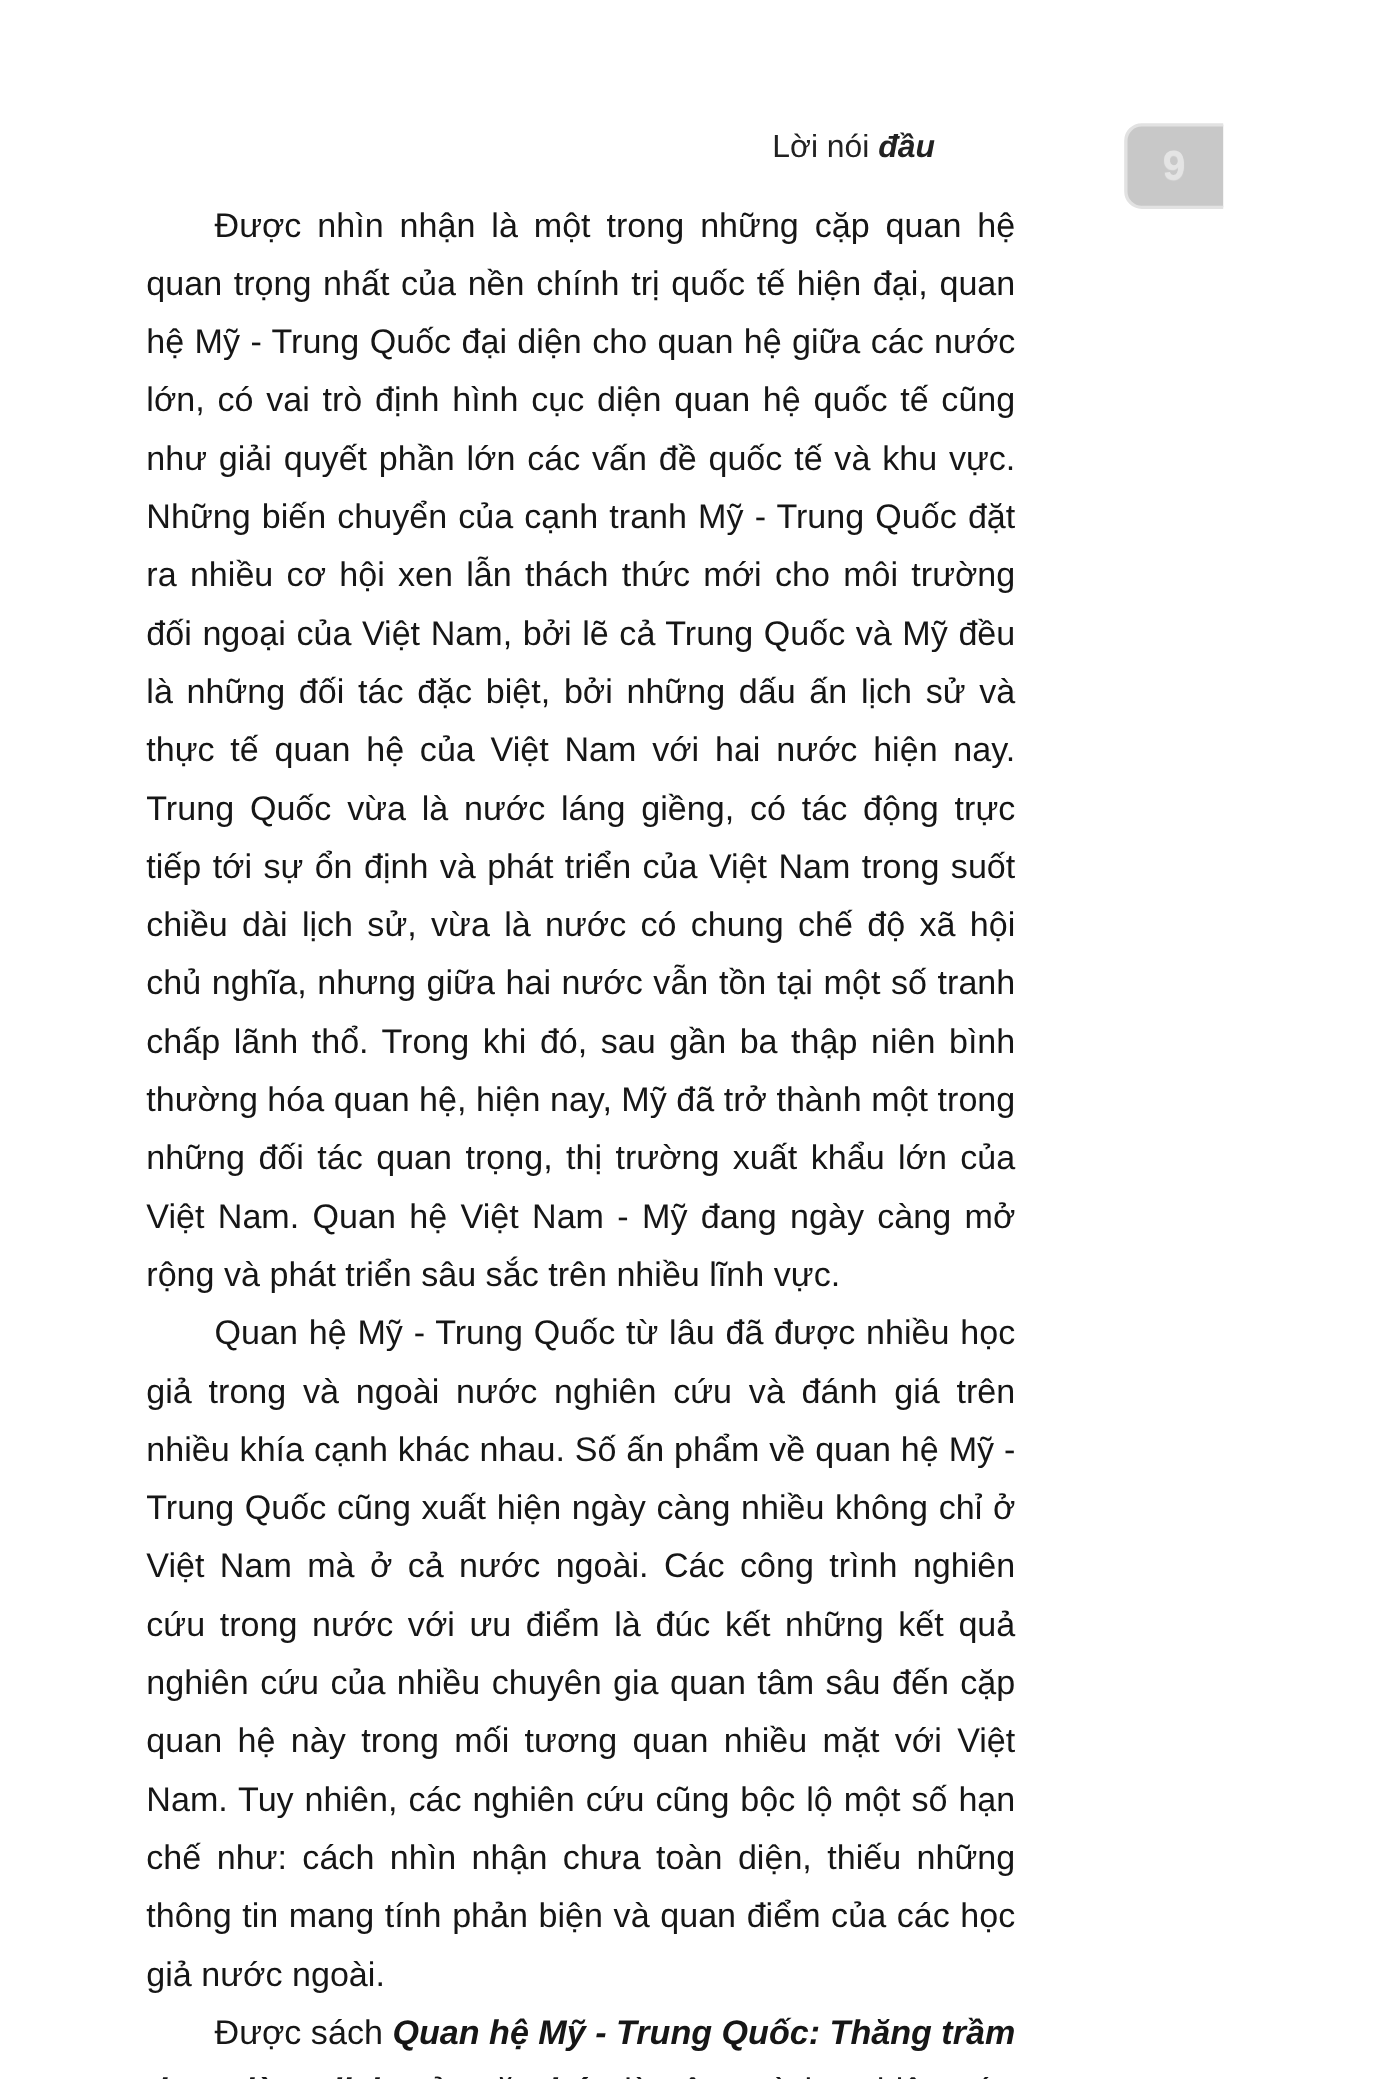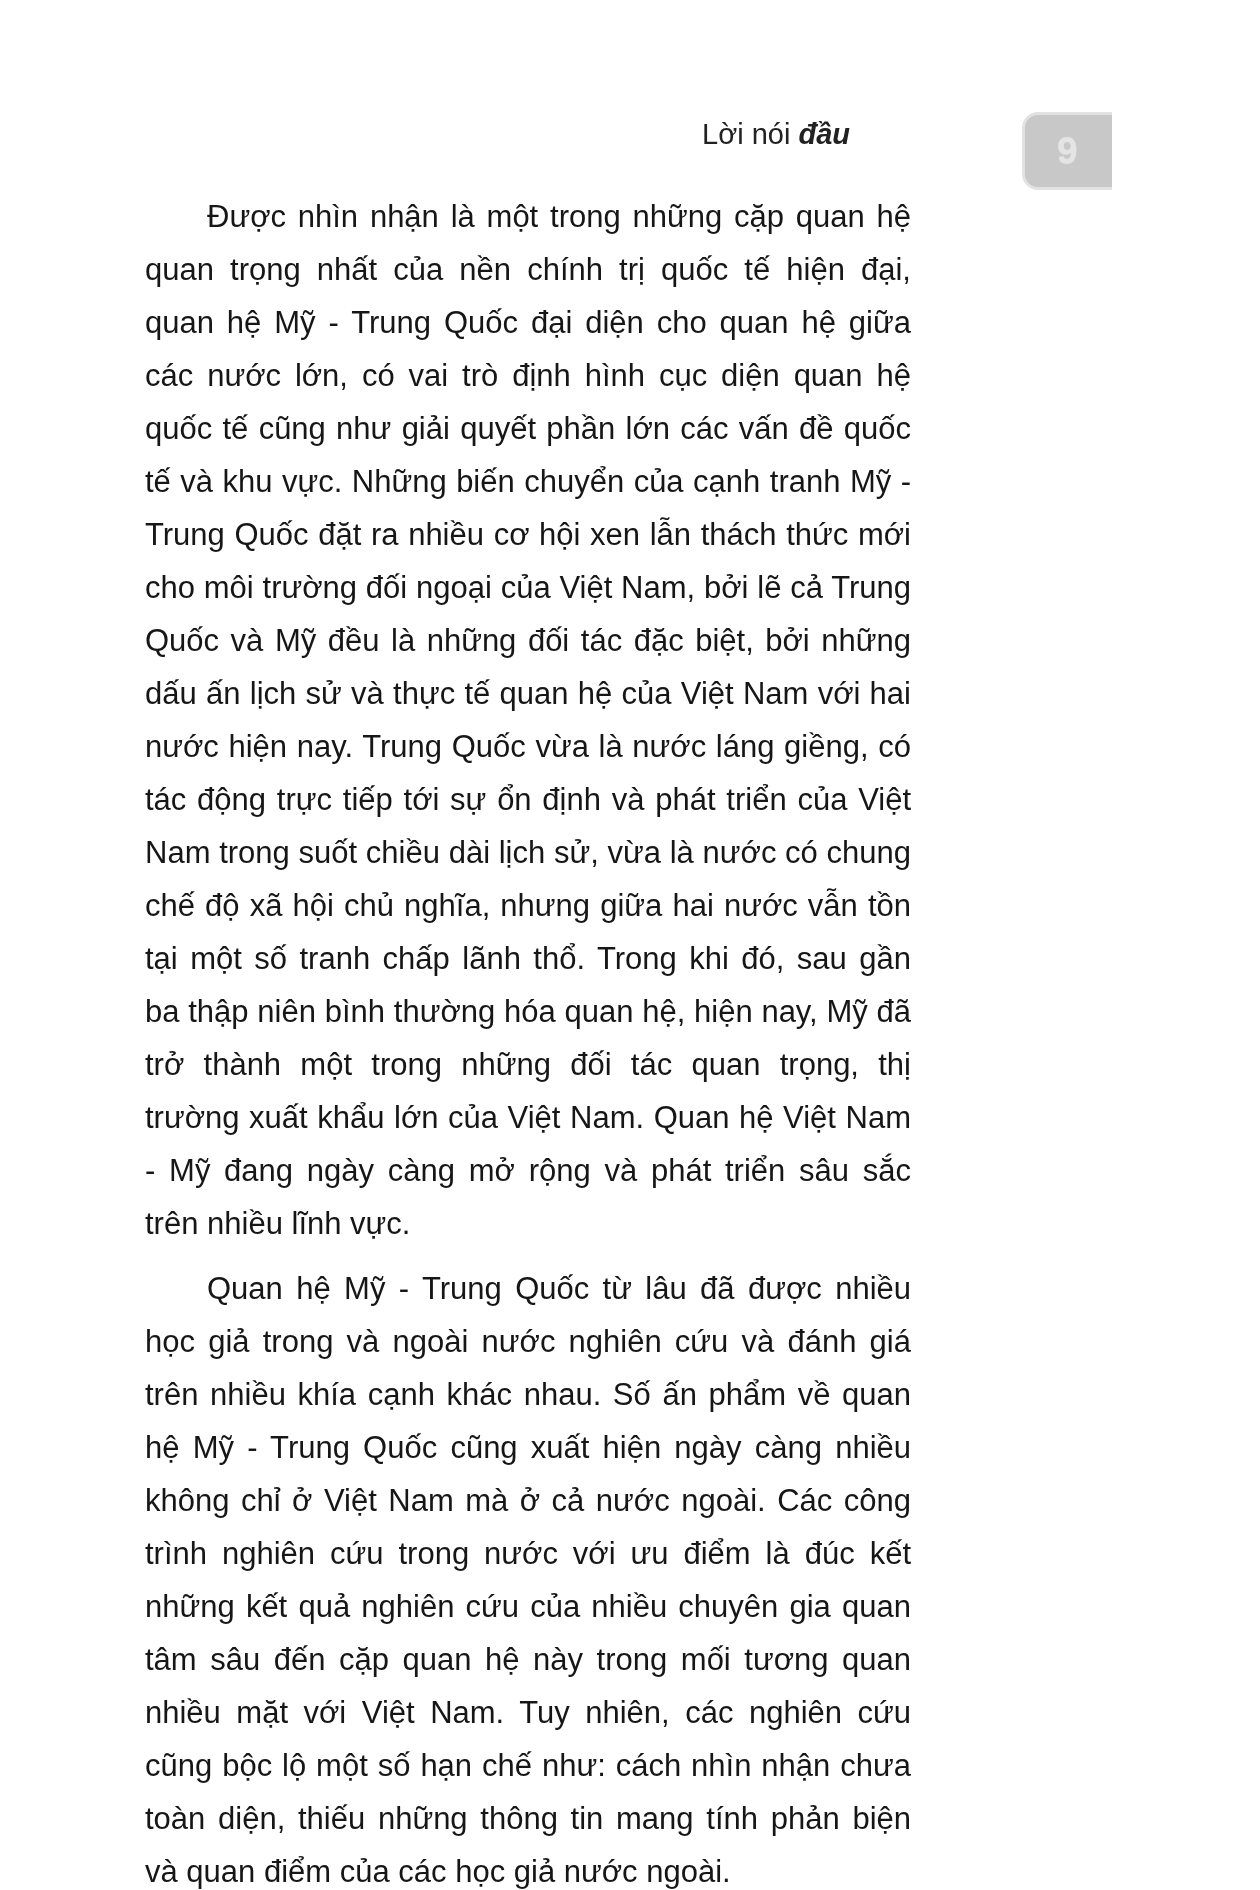--- a/index.html
+++ b/index.html
@@ -49,21 +49,21 @@
   .content {
     position:absolute;
     left:133px;
     top:178px;
     width:790px;
     font-size:31px;
     line-height:53px;
     text-align:justify;
     color:#161616;
   }
-  .content p { margin:12px; text-indent:62px; }
+  .content p { margin:0; text-indent:62px; }
   .book-title { font-weight:bold; font-style:italic; }
 
   
   .logo {
     position:absolute;
     left:1136px;
     top:1784px;
     width:60px;
     height:64px;
     background:#c94b45;

